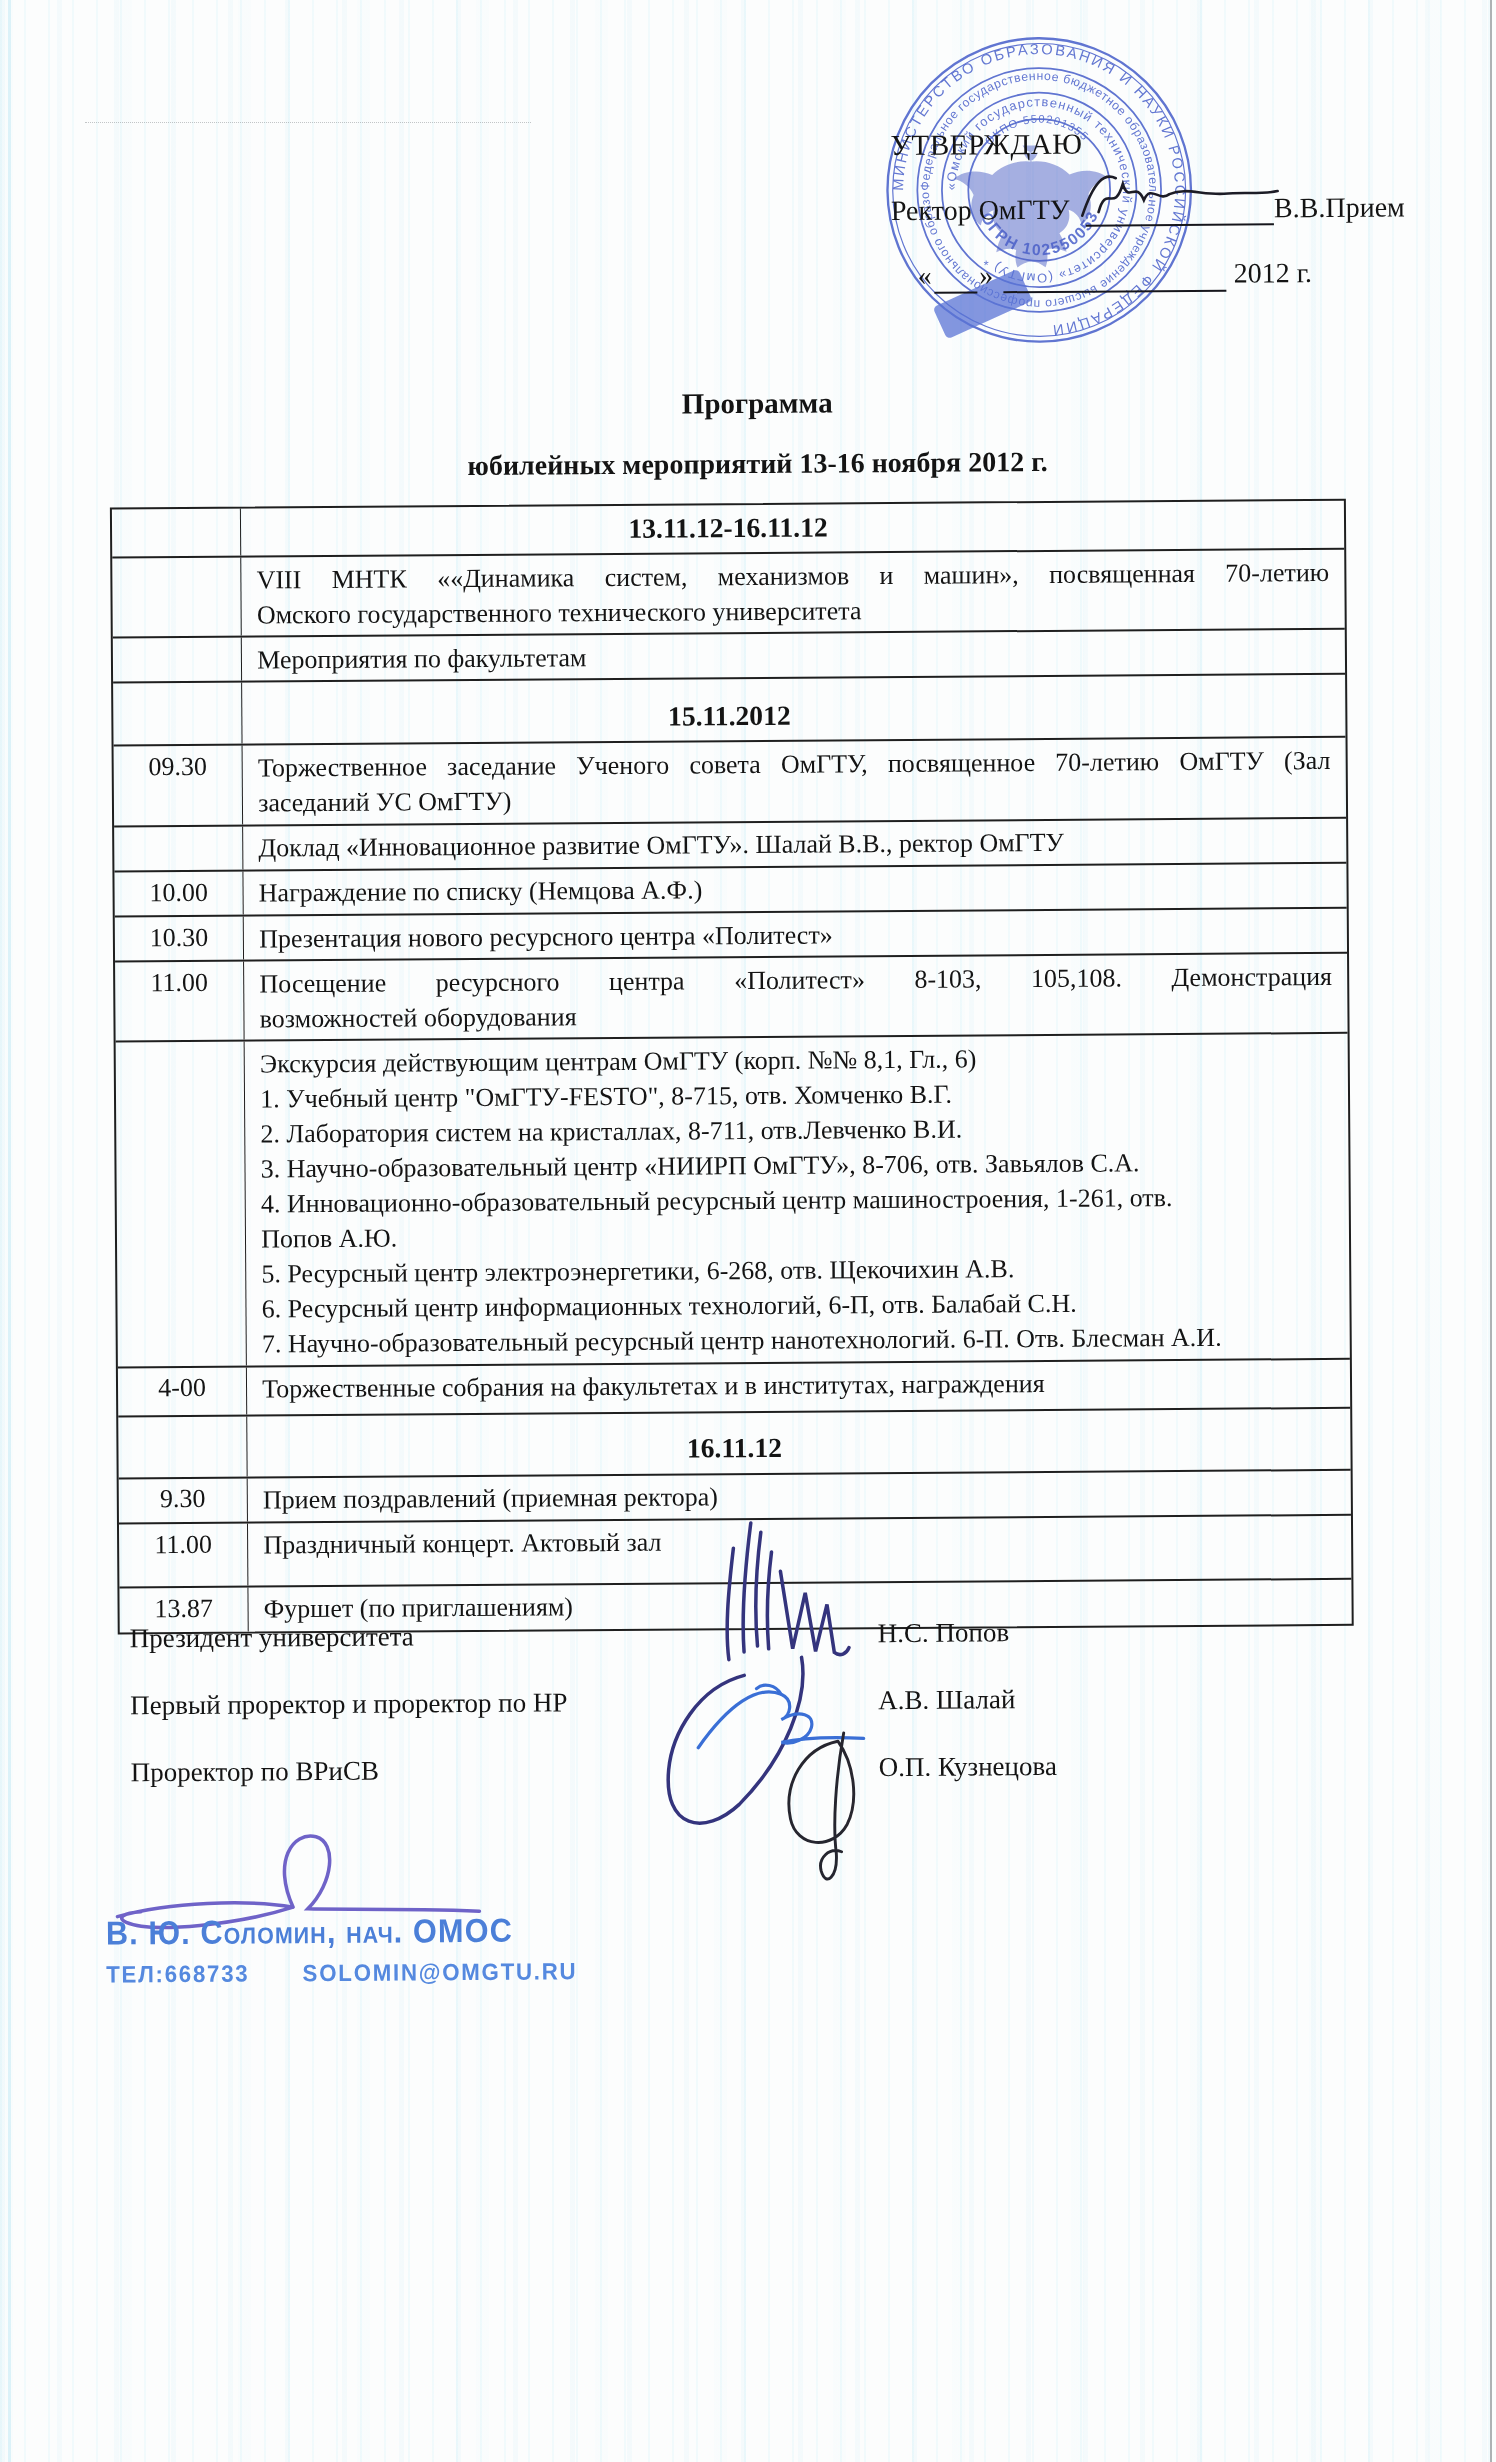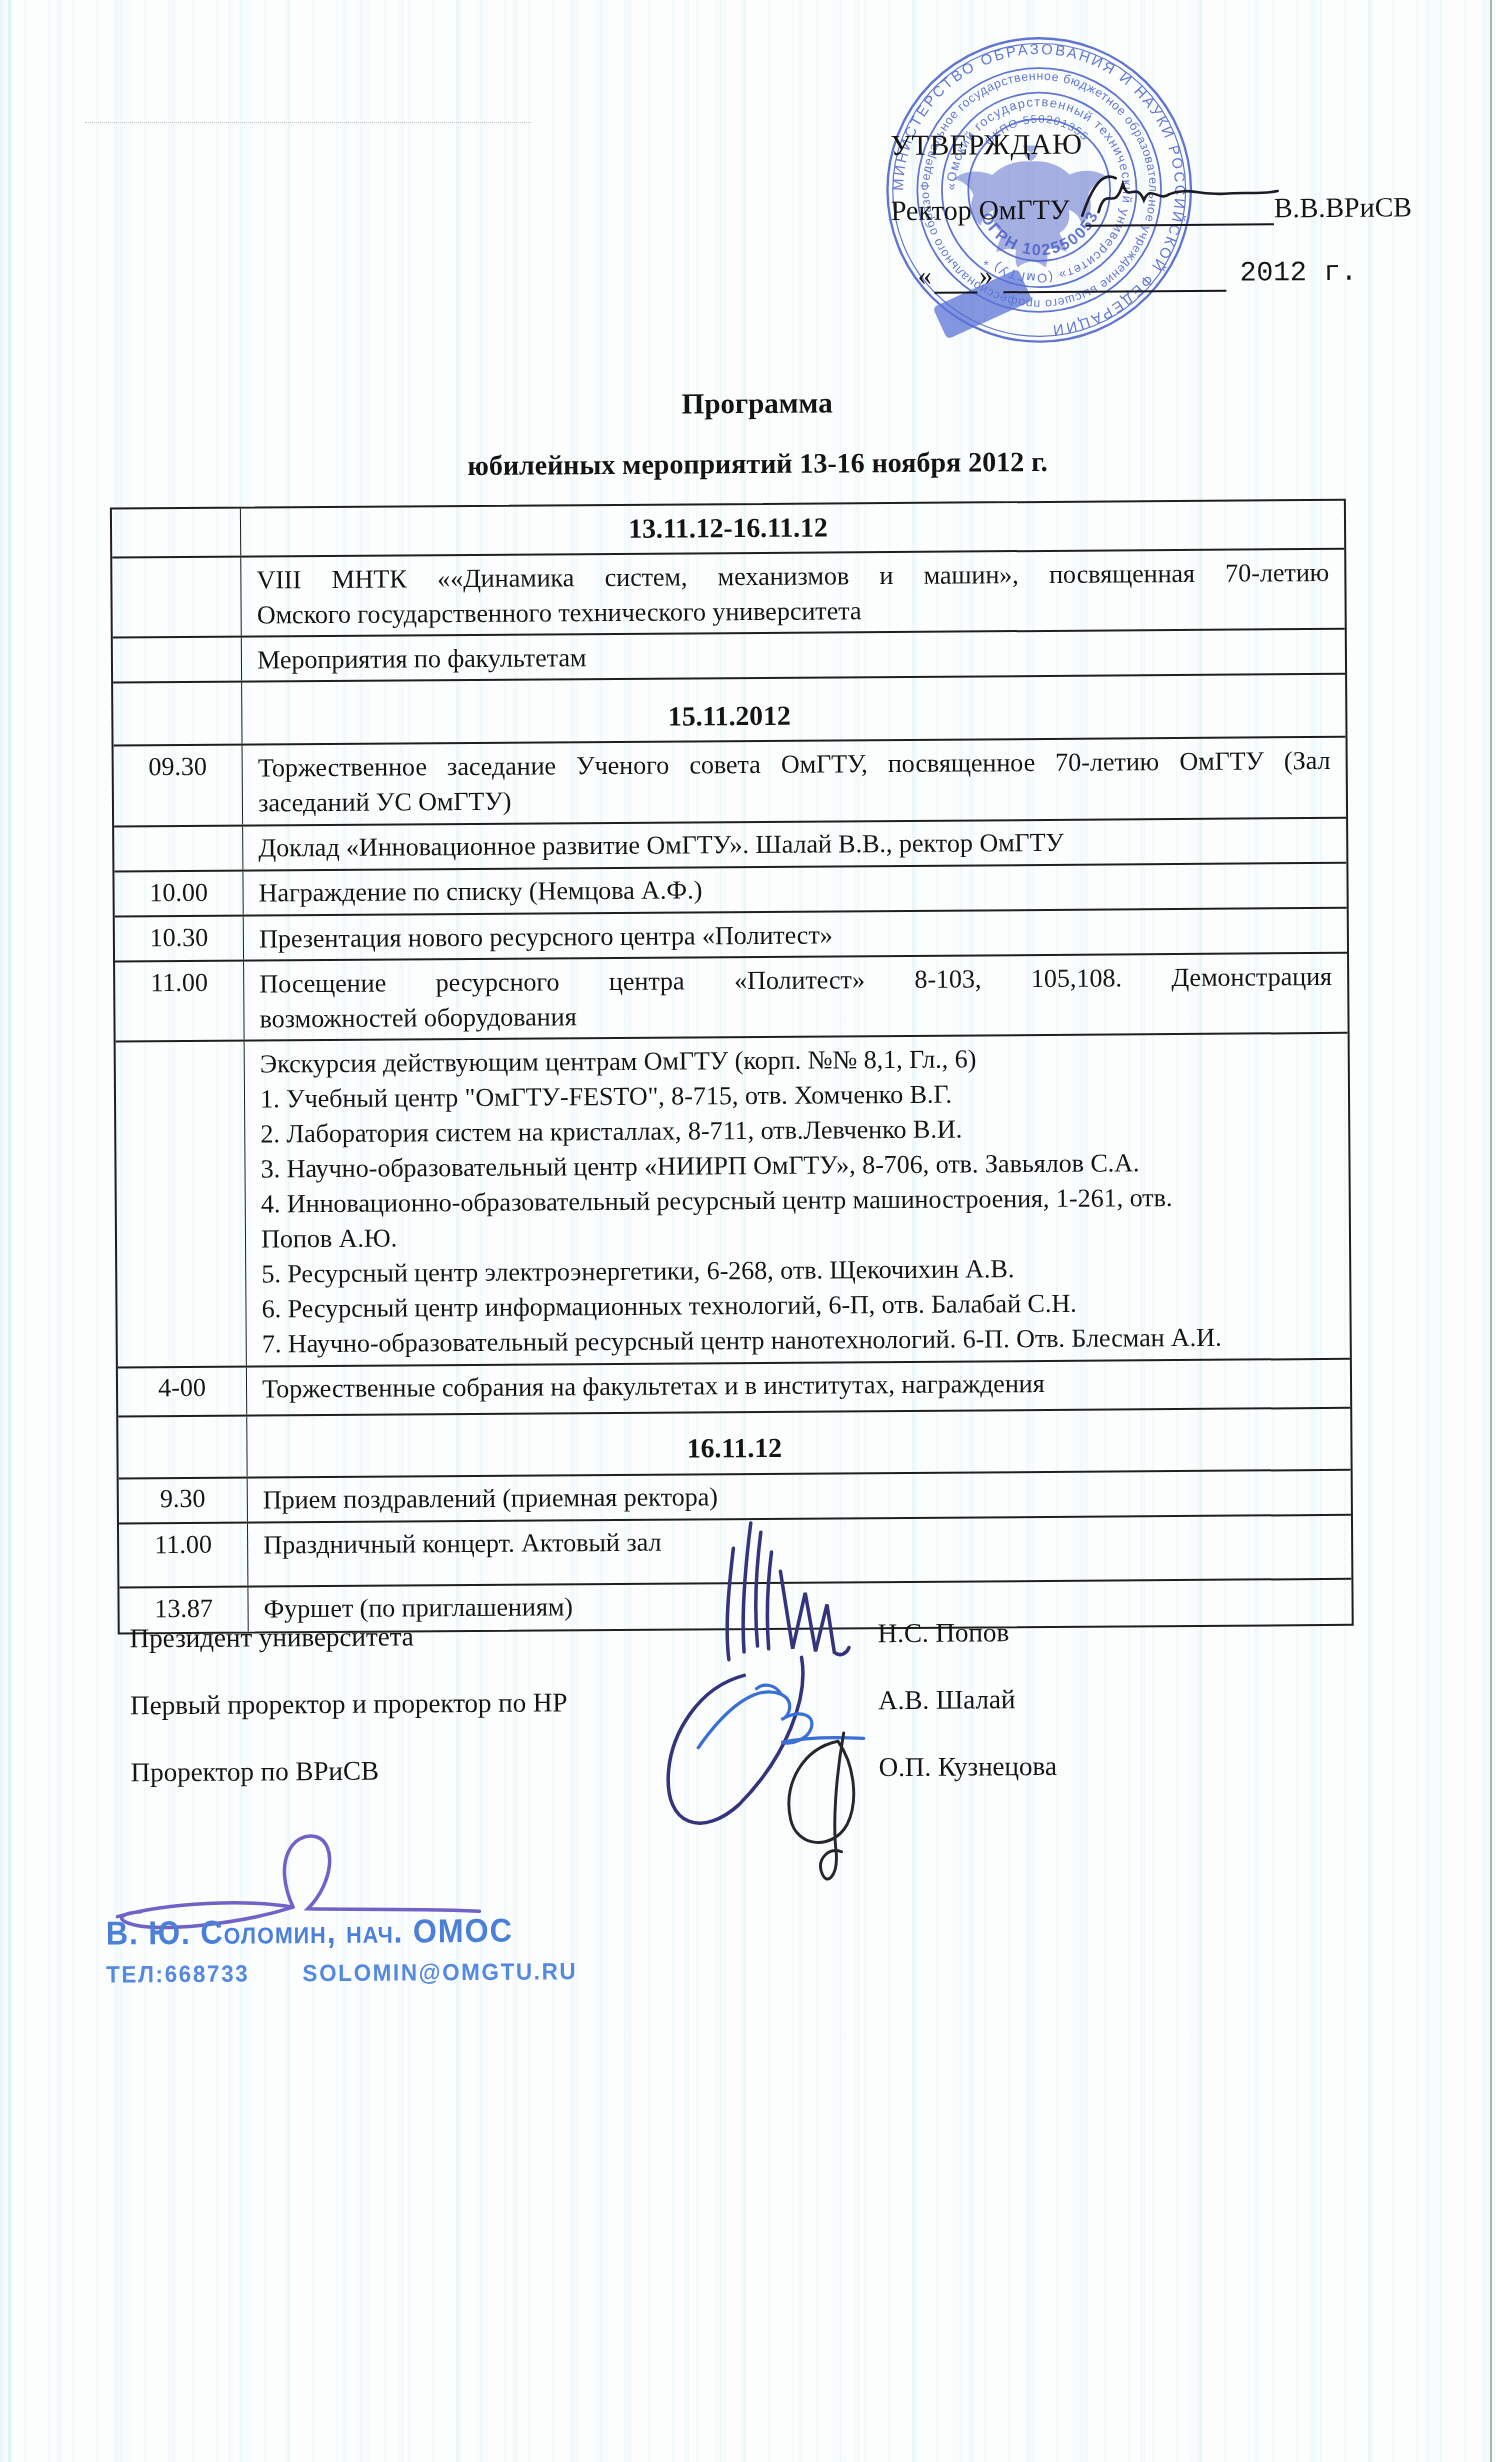--- a/index.html
+++ b/index.html
@@ -27,21 +27,21 @@
   .approve-label{position:absolute;left:891px;top:130px;font-size:29px;letter-spacing:0.6px;}
   .rector-row{position:absolute;left:891px;top:193px;width:539px;display:flex;align-items:flex-end;font-size:28px;line-height:34px;}
   .rector-label{white-space:nowrap;margin-right:16.4px;}
   .sig-line{width:188px;border-bottom:2.3px solid #16161c;position:relative;height:34px;}
   .rector-sig-svg{position:absolute;left:-9.4px;bottom:-4.7px;width:211px;height:64px;overflow:visible;}
   .rector-name{white-space:nowrap;}
   .date-row{position:absolute;left:915px;top:258px;display:flex;align-items:flex-end;font-size:28px;line-height:36px;}
   .q{padding:0 2.3px;}
   .day-line{display:inline-block;width:43px;border-bottom:2.3px solid #16161c;height:35px;}
   .long-line{display:inline-block;width:223px;border-bottom:2.3px solid #16161c;height:35px;margin-left:8.2px;}
-  .year{margin-left:13px;white-space:nowrap;font-family:Liberation Mono, monospace;}
+  .year{margin-left:7px;white-space:nowrap;}
 
   
   .title-block{position:absolute;left:108px;top:387px;width:1296px;text-align:center;}
   .title-line1{font-size:29px;font-weight:bold;}
   .title-line2{font-size:28px;font-weight:bold;margin-top:28px;}
 
   
   .sched{position:absolute;left:108px;top:503px;width:1232px;border:2.3px solid #1f1f1f;}
   .trow{display:flex;position:relative;border-bottom:2.3px solid #1f1f1f;}
   .trow:last-child{border-bottom:none;}
@@ -135,21 +135,21 @@
     </svg>
 
     <div class="approve-label">УТВЕРЖДАЮ</div>
     <div class="rector-row">
       <span class="rector-label">Ректор ОмГТУ</span>
       <span class="sig-line">
         <svg class="rector-sig-svg" viewBox="0 0 360 110">
           <path d="M8,86 C28,28 46,12 66,22 M36,80 C50,30 62,84 78,32 C88,66 100,26 114,60 C126,32 140,64 158,50 C186,38 214,52 252,50 C284,47 316,52 344,46" fill="none" stroke="#1c1c26" stroke-width="4.5" stroke-linecap="round"></path>
         </svg>
       </span>
-      <span class="rector-name">В.В.ВРиСВ</span>
+      <span class="rector-name">В.В.Прием</span>
     </div>
     <div class="date-row">
       <span class="q">«</span>
       <span class="day-line"></span>
       <span class="q">»</span>
       <span class="long-line"></span>
       <span class="year">2012 г.</span>
     </div>
 
     <div class="title-block">

